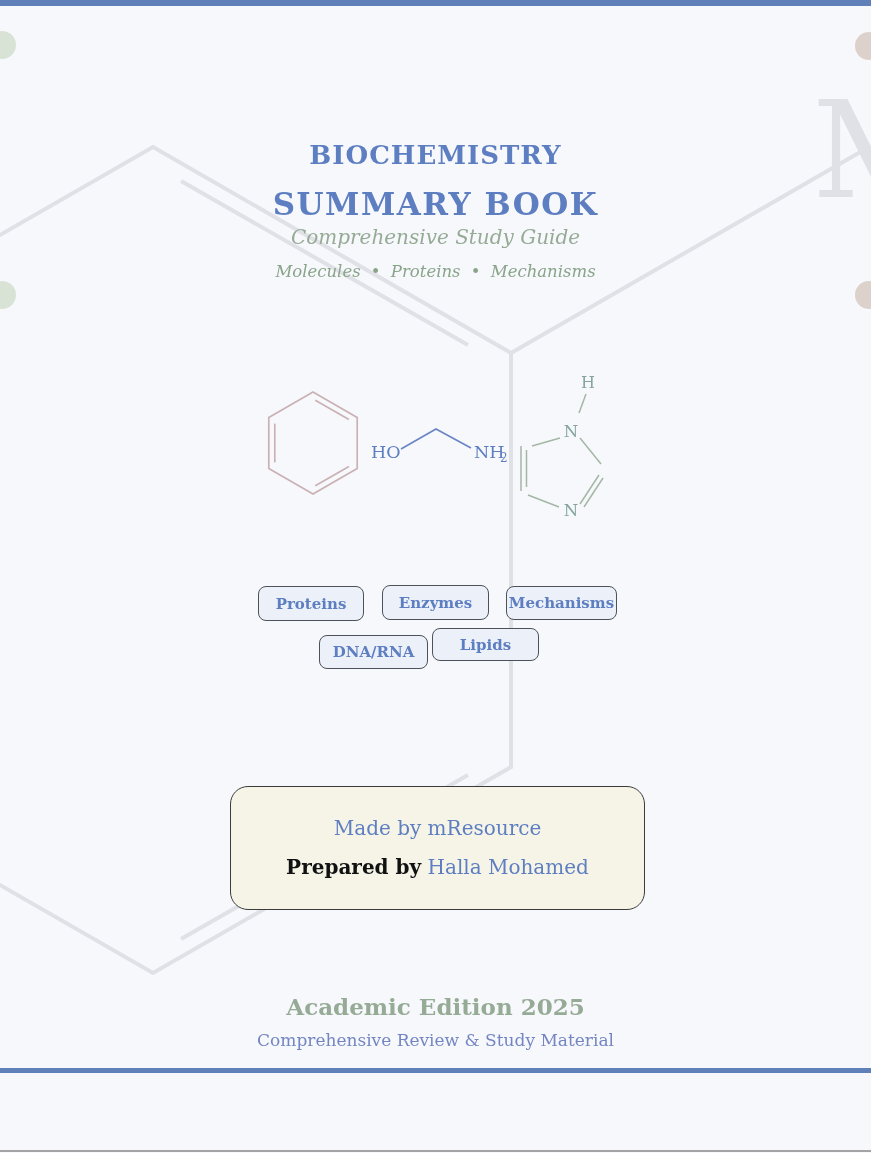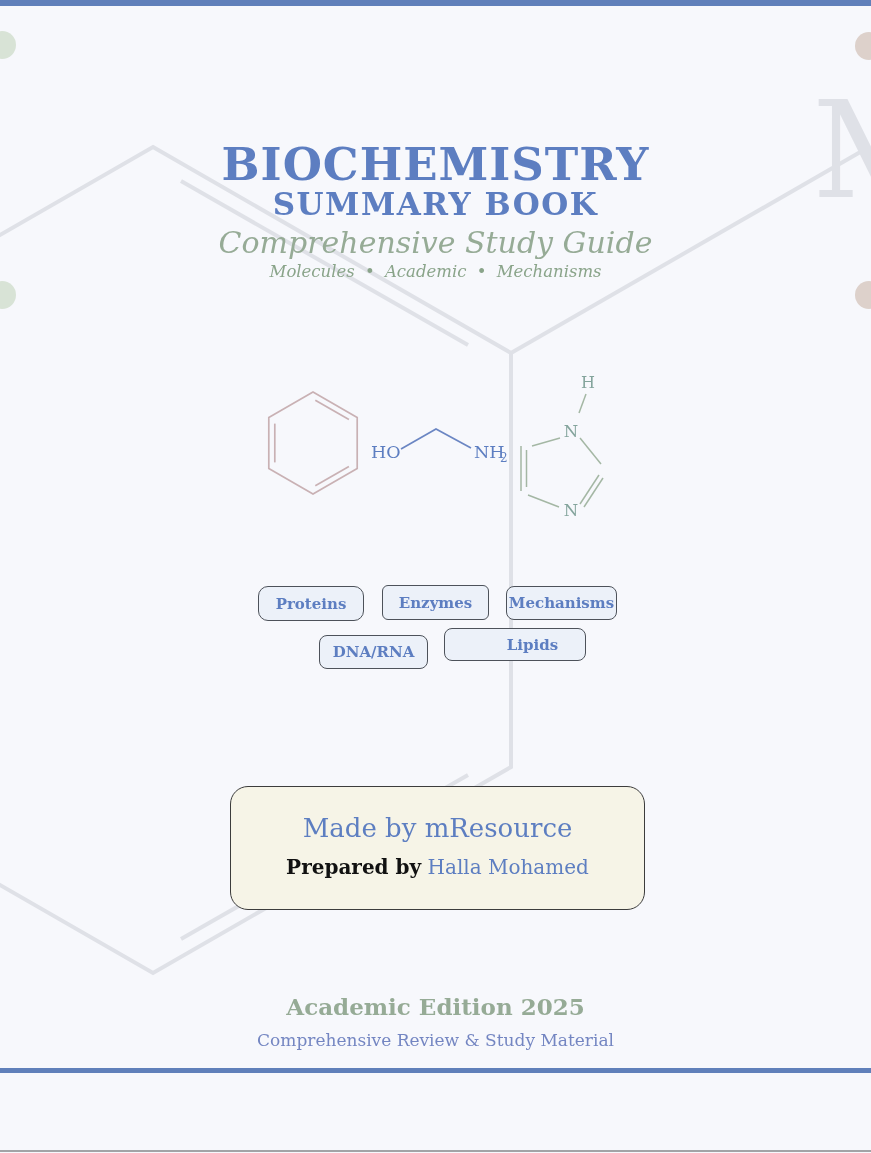--- a/index.html
+++ b/index.html
@@ -7,36 +7,36 @@
     position:relative;width:871px;height:1153px;margin:0 auto;
     background:var(--page_bg,#f7f8fc);overflow:hidden;
     font-family:"DejaVu Serif","Liberation Serif",serif;
   }
   .bar{position:absolute;left:0;width:100%;}
   .topbar{top:0;height:6px;background:var(--accent_bar,#6080ba);}
   .bluebar{top:1068px;height:5px;background:var(--accent_bar,#6080ba);}
   .bottomline{top:1150px;height:2px;background:var(--bottom_line,#a3a3a6);}
   svg.layer{position:absolute;left:0;top:0;pointer-events:none;}
   .ctext{position:absolute;left:0;width:100%;text-align:center;line-height:1.08;}
-  .title1{top:141px;font-size:45px;font-weight:bold;letter-spacing:1px;color:var(--title_blue,#5d7ec1);}
+  .title1{top:141px;font-size:26px;font-weight:bold;letter-spacing:1px;color:var(--title_blue,#5d7ec1);}
   .title2{top:188px;font-size:31px;font-weight:bold;letter-spacing:1.5px;color:var(--title_blue,#5d7ec1);text-align:center;}
-  .guide{top:227px;font-size:30px;font-style:italic;color:var(--sage_green,#96ab96);}
+  .guide{top:227px;font-size:20px;font-style:italic;color:var(--sage_green,#96ab96);}
   .topics{top:263px;font-size:16.5px;font-style:italic;word-spacing:5px;color:var(--topics_green,#8aa48a);}
   .chip{
     position:absolute;display:flex;align-items:center;justify-content:center;
     border:1.5px solid var(--chip_border,#4d525a);border-radius:8px;
     background:var(--chip_bg,#ecf1f9);
     font-size:15px;font-weight:bold;color:var(--title_blue,#5d7ec1);
   }
   .credit-box{
     position:absolute;left:230px;top:786px;width:415px;height:124px;box-sizing:border-box;
     background:var(--credit_bg,#f6f4e7);border:1.6px solid var(--credit_border,#3c3c3c);
     border-radius:18px;display:flex;flex-direction:column;align-items:center;justify-content:center;
   }
-  .credit-line1{font-size:26px;line-height:37px;color:var(--title_blue,#5d7ec1);}
+  .credit-line1{font-size:20px;line-height:37px;color:var(--title_blue,#5d7ec1);}
   .credit-line2{font-size:20px;line-height:40px;}
   .credit-line2 .prep{font-weight:bold;color:var(--prepared_black,#111);}
   .credit-line2 .name{color:var(--title_blue,#5d7ec1);}
   .edition{top:995px;font-size:23px;font-weight:bold;color:var(--sage_green,#96ab96);}
   .review{top:1031px;font-size:17px;color:var(--note_blue,#7486c2);}
   .wm{stroke:var(--watermark_gray,#dfe1e7);stroke-width:4;fill:none;}
   .mol-label{font-family:"DejaVu Serif","Liberation Serif",serif;}
 </style>
 </head>
 <body>
@@ -53,21 +53,21 @@
     <circle cx="2" cy="295" r="14" style="fill:var(--dot_green,#d8e3d6);"></circle>
     <circle cx="869" cy="46" r="14" style="fill:var(--dot_beige,#ddd1cb);"></circle>
     <circle cx="869" cy="295" r="14" style="fill:var(--dot_beige,#ddd1cb);"></circle>
   </svg>
 
   <div class="bar topbar"></div>
 
   <div class="ctext title1">BIOCHEMISTRY</div>
   <div class="ctext title2">SUMMARY BOOK</div>
   <div class="ctext guide">Comprehensive Study Guide</div>
-  <div class="ctext topics">Molecules • Academic • Mechanisms</div>
+  <div class="ctext topics">Molecules • Proteins • Mechanisms</div>
 
   <svg class="layer" width="871" height="1153" viewBox="0 0 871 1153">
 
     <g style="stroke:var(--benzene_mauve,#c9b1b4);stroke-width:1.7;fill:none;">
       <polygon points="313,392 357.2,417.5 357.2,468.5 313,494 268.8,468.5 268.8,417.5"></polygon>
       <line x1="315.3" y1="400.3" x2="348.9" y2="419.6"></line>
       <line x1="348.9" y1="466.4" x2="315.3" y2="485.7"></line>
       <line x1="274.8" y1="462.4" x2="274.8" y2="423.6"></line>
     </g>
 
@@ -88,25 +88,25 @@
         <line x1="580" y1="504" x2="599" y2="475"></line>
         <line x1="584" y1="507" x2="603" y2="478"></line>
         <line x1="601" y1="464" x2="580" y2="438"></line>
       </g>
       <text class="mol-label" x="588" y="388" font-size="16" text-anchor="middle" style="fill:var(--atom_green,#84a49c);">H</text>
       <text class="mol-label" x="571" y="437" font-size="16.5" text-anchor="middle" style="fill:var(--atom_green,#84a49c);">N</text>
       <text class="mol-label" x="571" y="516" font-size="16.5" text-anchor="middle" style="fill:var(--atom_green,#84a49c);">N</text>
     </g>
   </svg>
 
-  <div class="chip" style="left:258px;top:586px;width:104px;height:33px;border-radius:10px;">Proteins</div>
-  <div class="chip" style="left:382px;top:585px;width:105px;height:33px;border-radius:6px;">Enzymes</div>
+  <div class="chip" style="left:258px;top:586px;width:104px;height:33px;">Proteins</div>
+  <div class="chip" style="left:382px;top:585px;width:105px;height:33px;">Enzymes</div>
   <div class="chip" style="left:506px;top:586px;width:109px;height:32px;">Mechanisms</div>
   <div class="chip" style="left:319px;top:627px;width:107px;height:32px;margin-top:8px;">DNA/RNA</div>
-  <div class="chip" style="left:444px;top:628px;width:105px;height:31px;padding-left:35px;">Lipids</div>
+  <div class="chip" style="left:432px;top:628px;width:105px;height:31px;">Lipids</div>
 
   <div class="credit-box">
     <div class="credit-line1">Made by mResource</div>
     <div class="credit-line2">
       <span class="prep">Prepared by</span>
       <span class="name">Halla Mohamed</span>
     </div>
   </div>
 
   <div class="ctext edition">Academic Edition 2025</div>

